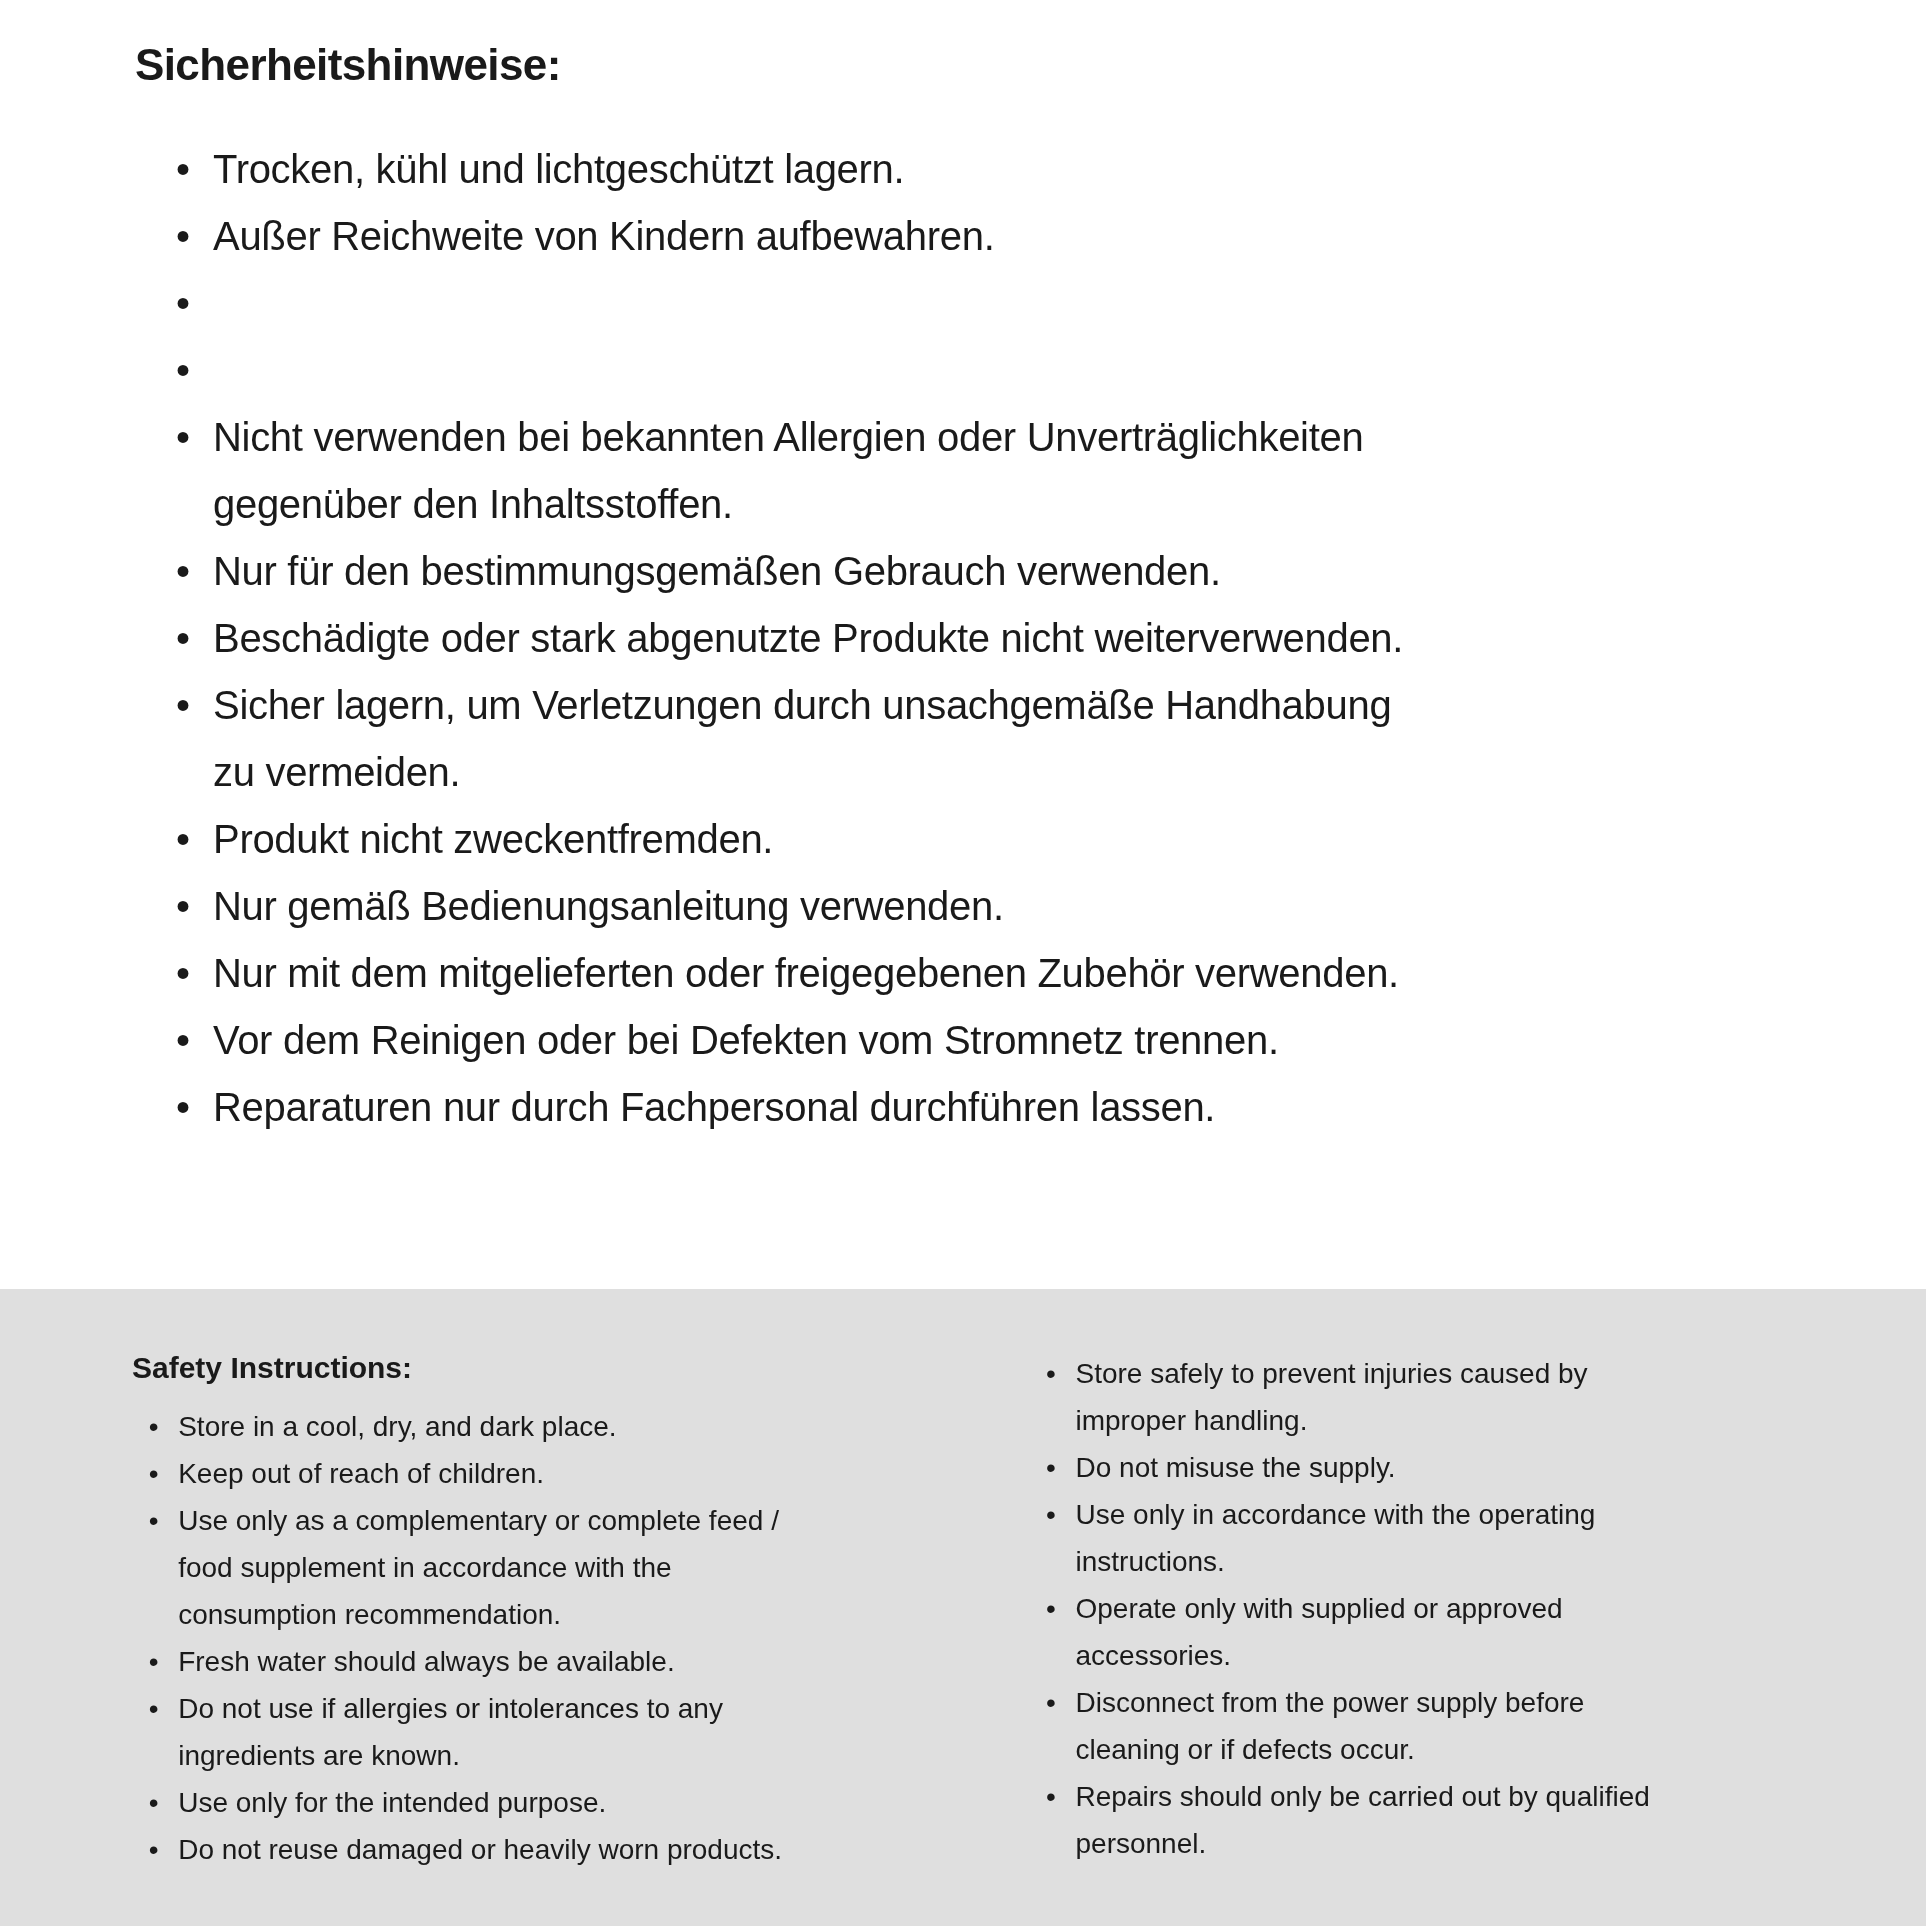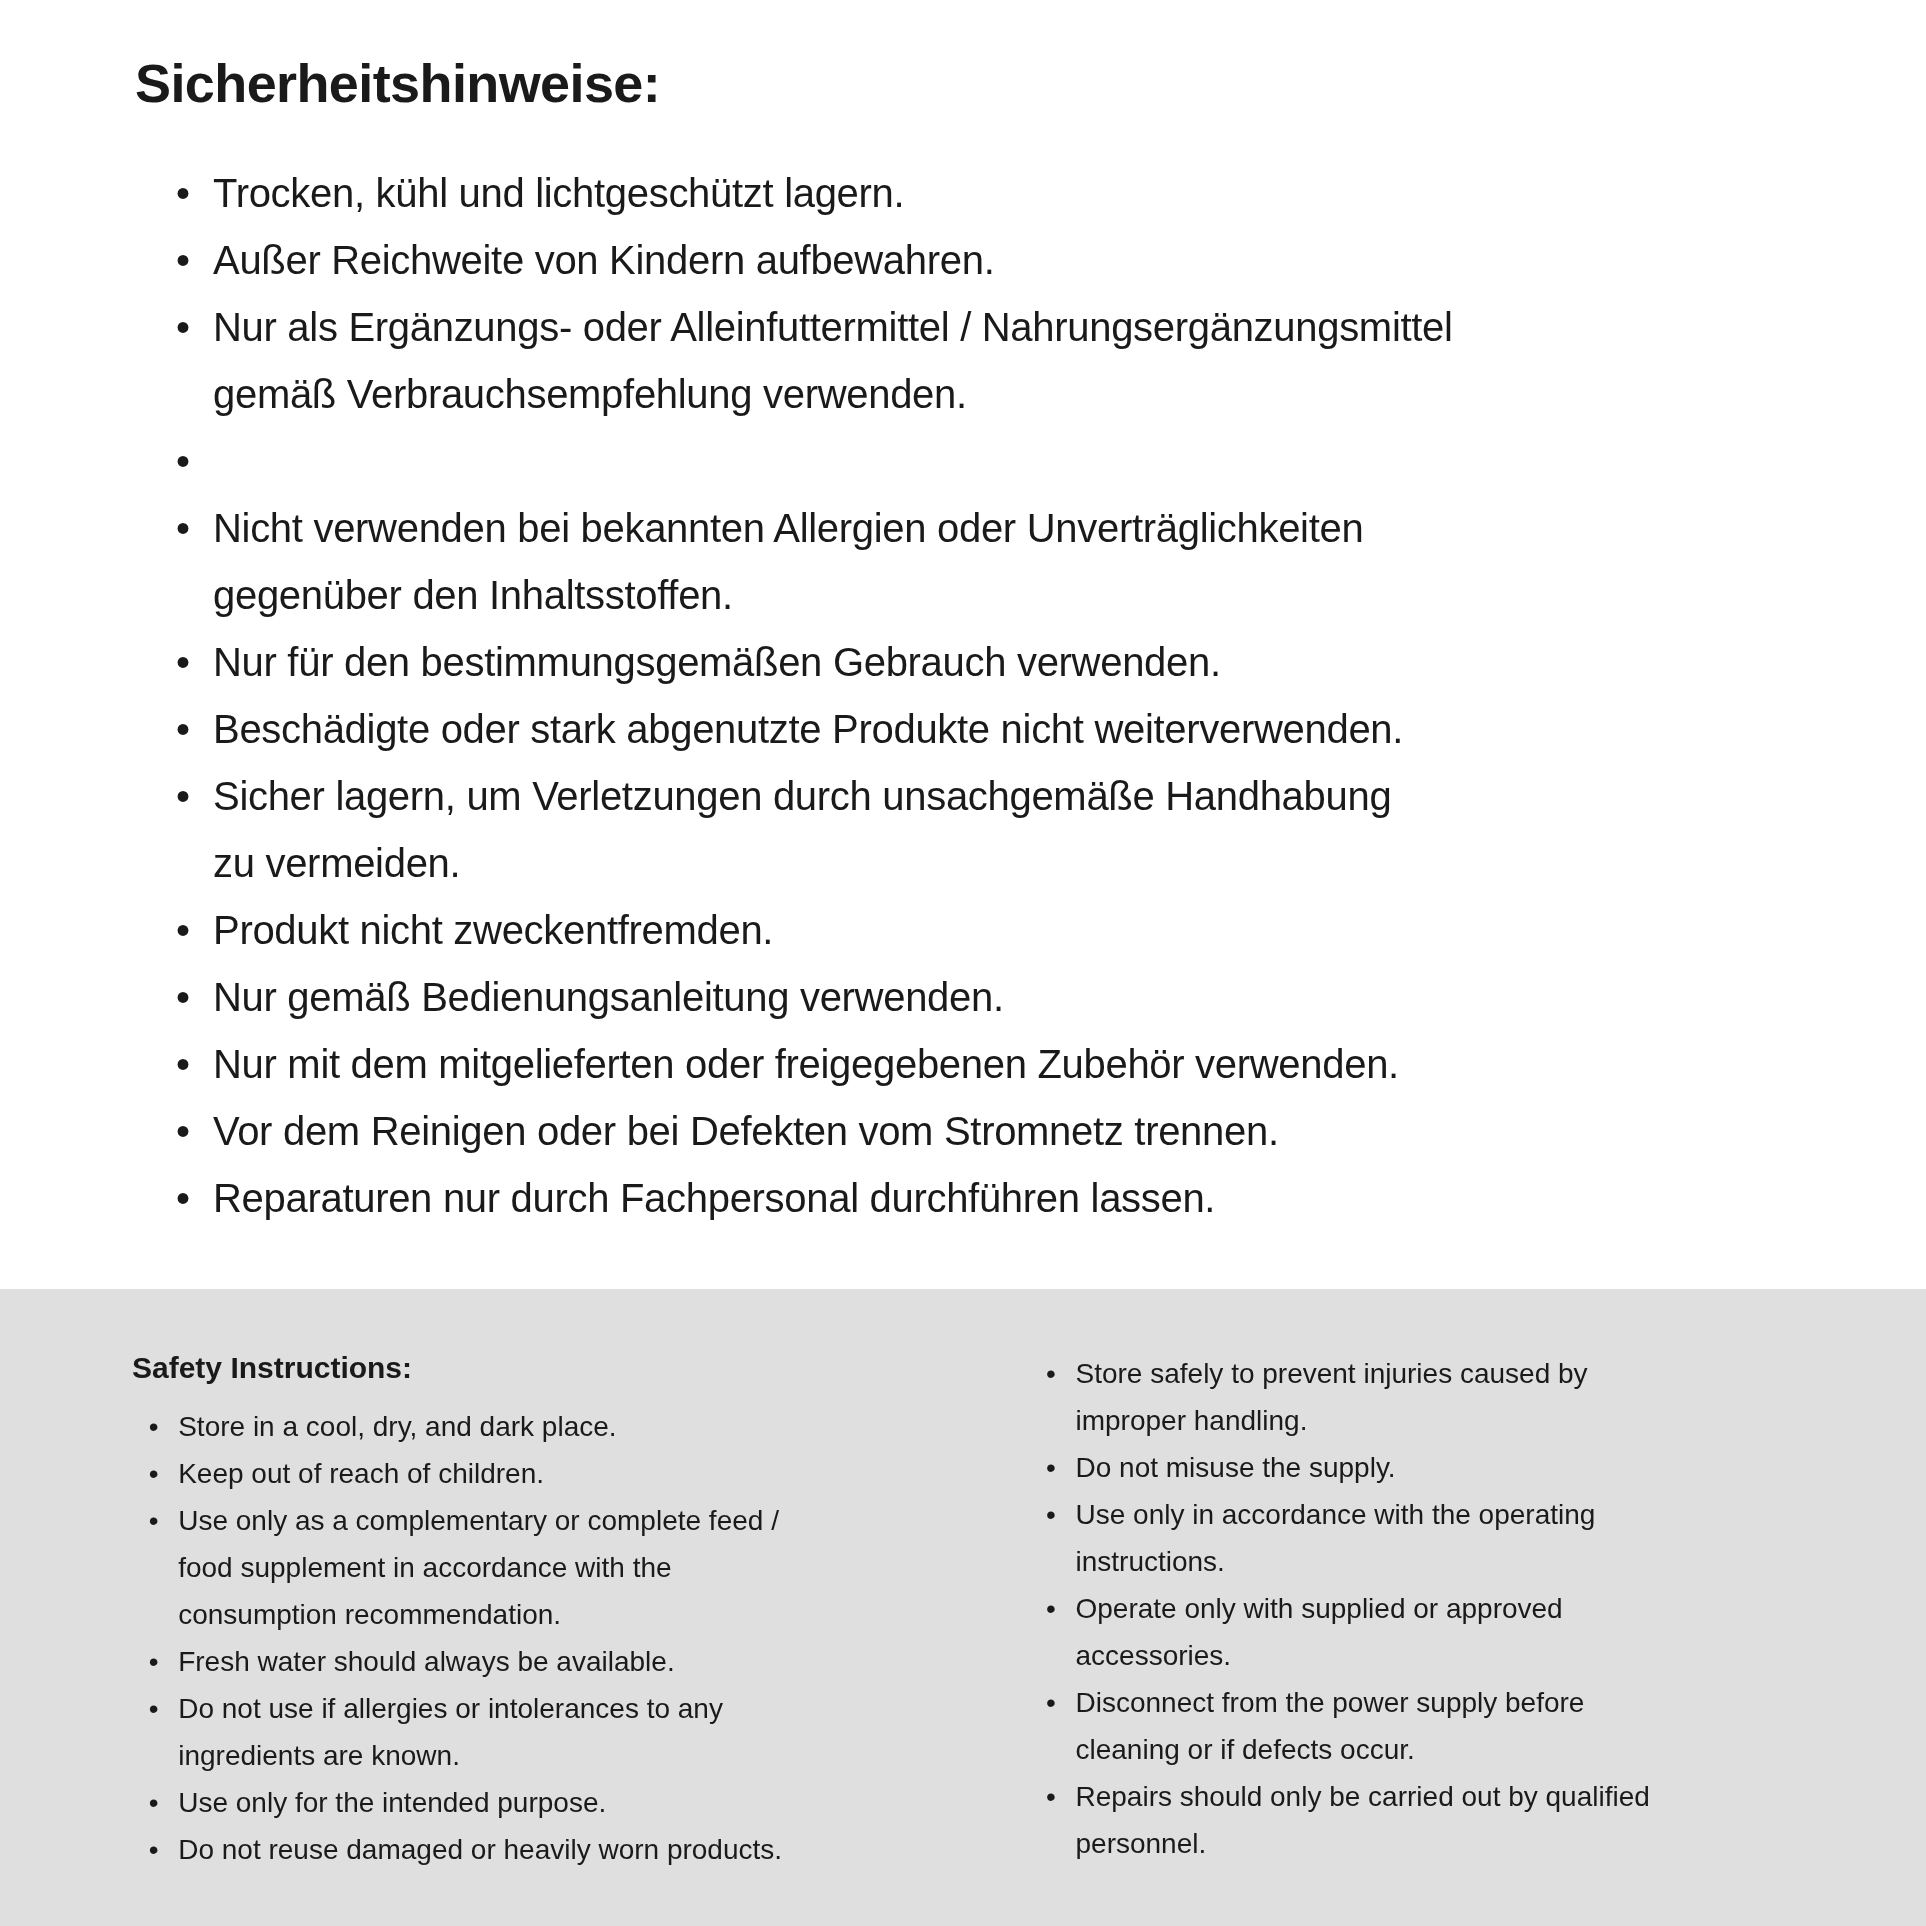--- a/index.html
+++ b/index.html
@@ -22,22 +22,22 @@
   }
 
   
   .german-section{
     position:absolute;
     left:135px;
     top:39px;
     right:71px;
   }
   .german-title{
-    margin:12px 0 44px 0;
-    font-size:54px;
+    margin:0 0 44px 0;
+    font-size:44px;
     font-weight:700;
     letter-spacing:-0.6px;
     line-height:1.2;
   }
   .b-list{
     list-style:none;
     margin:0;
     padding:0;
   }
   .german-list{
@@ -108,22 +108,20 @@
         <li>
           <span class="marker">•</span>
           <span class="item-text">Trocken, kühl und lichtgeschützt lagern.</span>
         </li>
         <li>
           <span class="marker">•</span>
           <span class="item-text">Außer Reichweite von Kindern aufbewahren.</span>
         </li>
         <li>
           <span class="marker">•</span>
-          <span class="item-text">Nur als Ergänzungs- oder Alleinfuttermittel / Nahrungsergänzungsmittel
-gemäß Verbrauchsempfehlung verwenden.</span>
         </li>
         <li>
           <span class="marker">•</span>
         </li>
         <li>
           <span class="marker">•</span>
           <span class="item-text">Nicht verwenden bei bekannten Allergien oder Unverträglichkeiten
 gegenüber den Inhaltsstoffen.</span>
         </li>
         <li>

